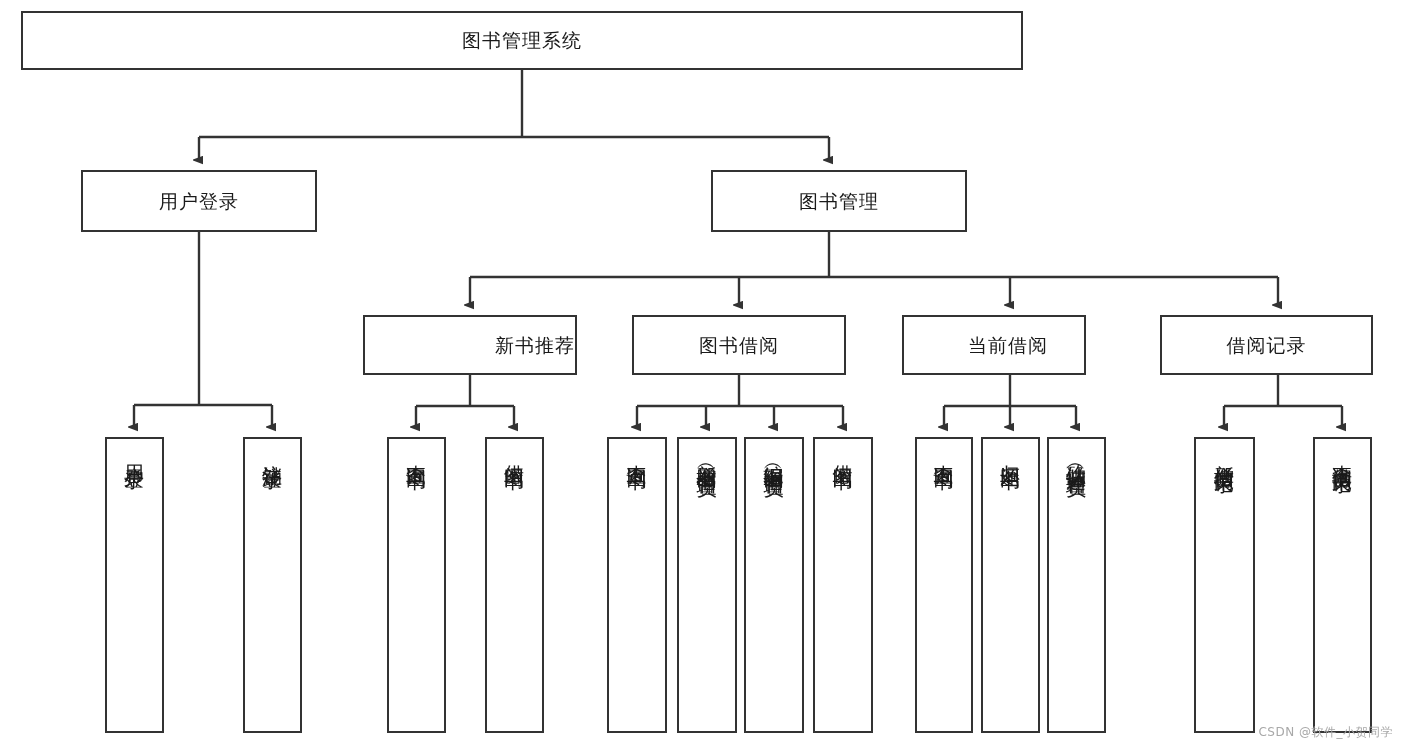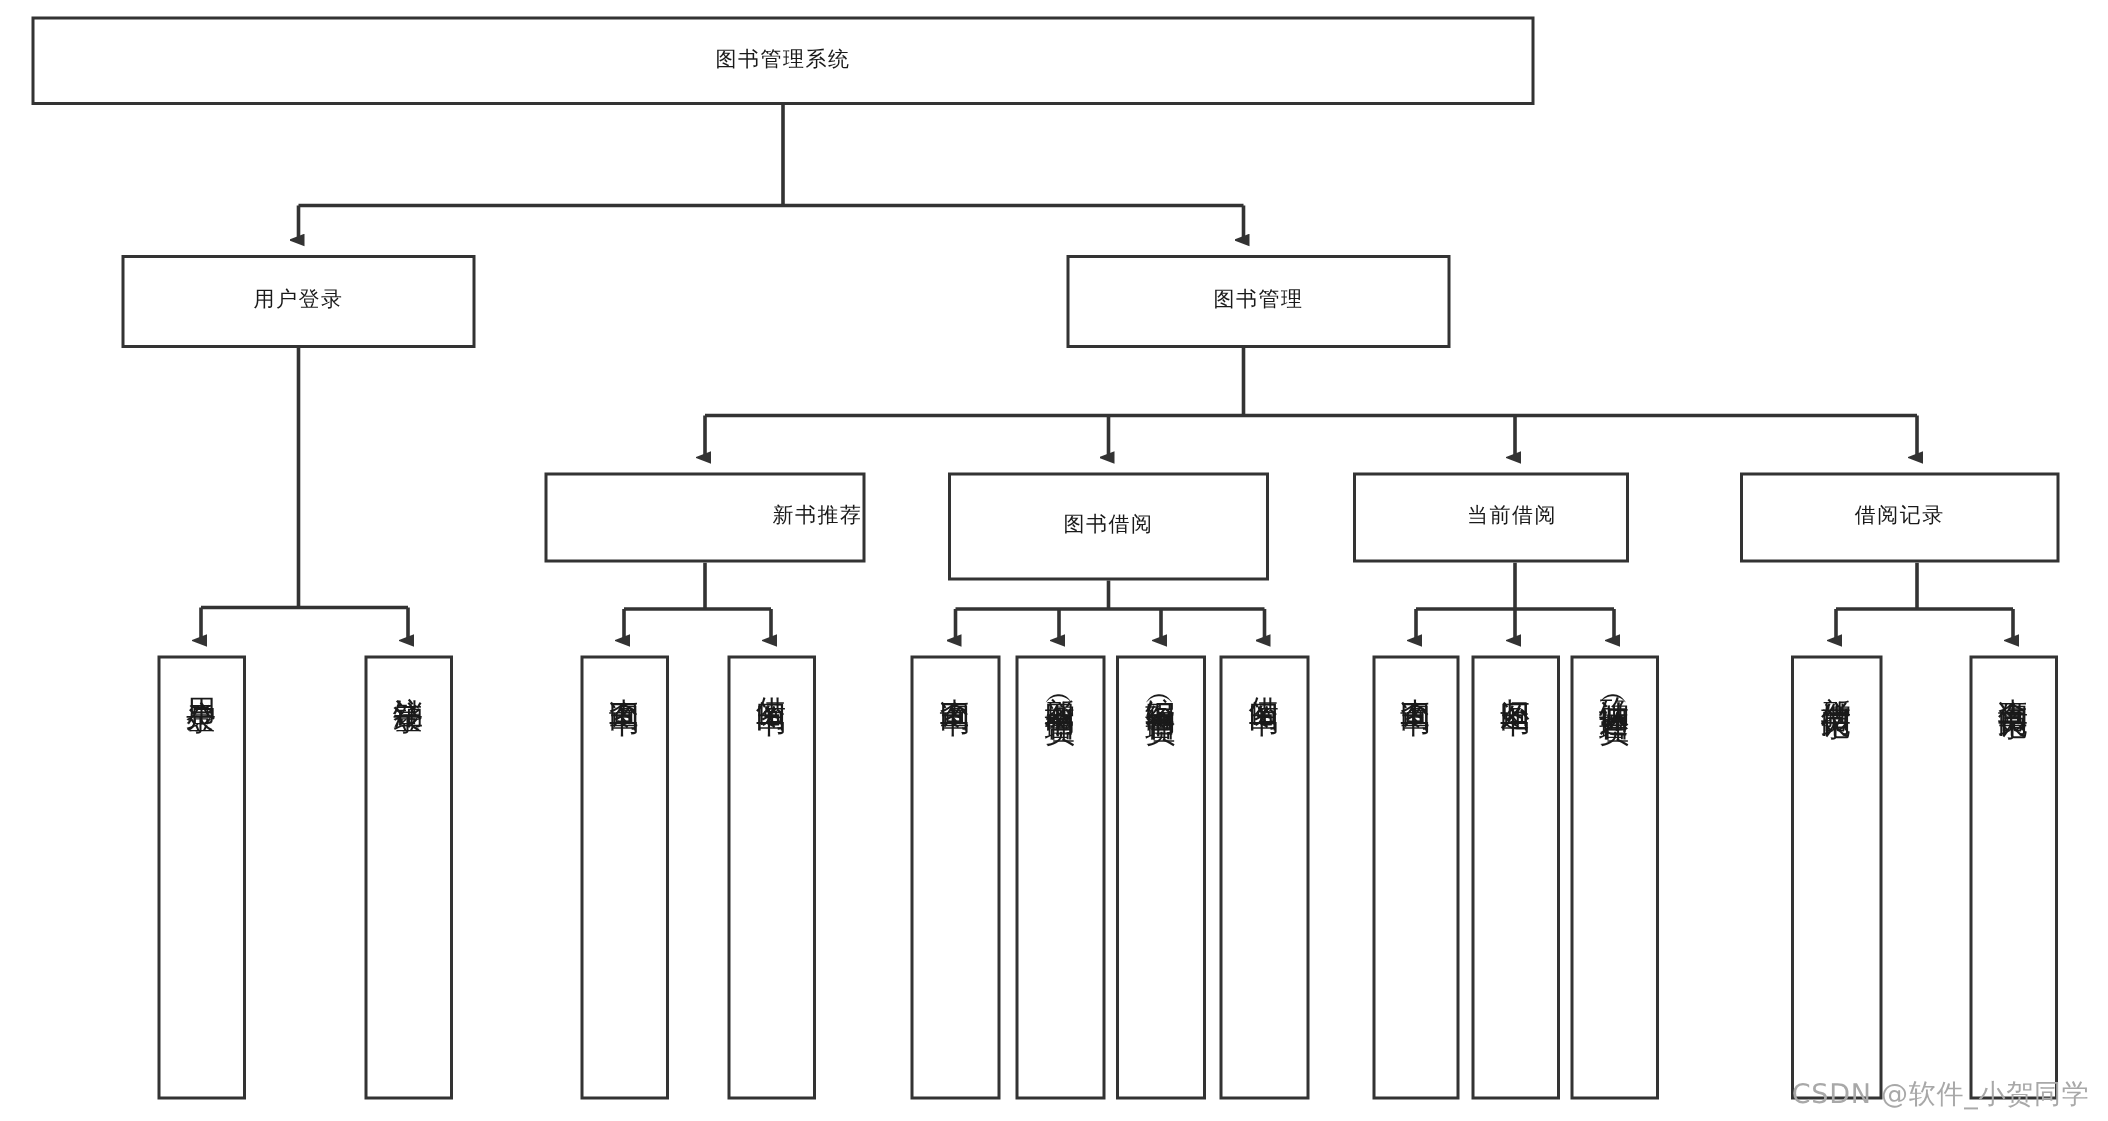--- a/index.html
+++ b/index.html
@@ -31,41 +31,41 @@
     position: absolute;
     box-sizing: border-box;
     background: #ffffff;
     border: 2px solid #333333;
     display: flex;
     align-items: center;
     justify-content: center;
     color: #1a1a1a;
   }
   .node.horizontal {
-    font-size: 14px;
+    font-size: 19px;
     line-height: 1.1;
     letter-spacing: 1px;
   }
   .node.vertical {
     font-size: 20px;
     letter-spacing: 2px;
     padding-top: 10px;
     align-items: flex-start;
   }
   .node.vertical .vlabel {
     writing-mode: vertical-rl;
     text-orientation: upright;
     white-space: nowrap;
     line-height: 1;
   }
   .watermark {
     position: absolute;
     right: 12px;
     bottom: 6px;
-    font-size: 18px;
+    font-size: 12px;
     color: #a8a8a8;
     letter-spacing: 0.5px;
     white-space: nowrap;
   }
 </style>
 </head>
 <body>
 
 <div id="diagram-root">
 
@@ -126,21 +126,21 @@
   <div class="node horizontal" style="left:81px; top:170px; width:236px; height:62px;">
     <span>用户登录</span>
   </div>
   <div class="node horizontal" style="left:711px; top:170px; width:256px; height:62px;">
     <span>图书管理</span>
   </div>
 
   <div class="node horizontal" style="left:363px; top:315px; width:214px; height:60px;justify-content:flex-end;">
     <span>新书推荐</span>
   </div>
-  <div class="node horizontal" style="left:632px; top:315px; width:214px; height:72px;text-align:center;">
+  <div class="node horizontal" style="left:632px; top:315px; width:214px; height:60px;text-align:center;">
     <span>图书借阅</span>
   </div>
   <div class="node horizontal" style="left:902px; top:315px; width:184px; height:60px;padding-left:28px;">
     <span>当前借阅</span>
   </div>
   <div class="node horizontal" style="left:1160px; top:315px; width:213px; height:60px;">
     <span>借阅记录</span>
   </div>
 
   <div class="node vertical" style="left:105px; top:437px; width:59px; height:296px;">

